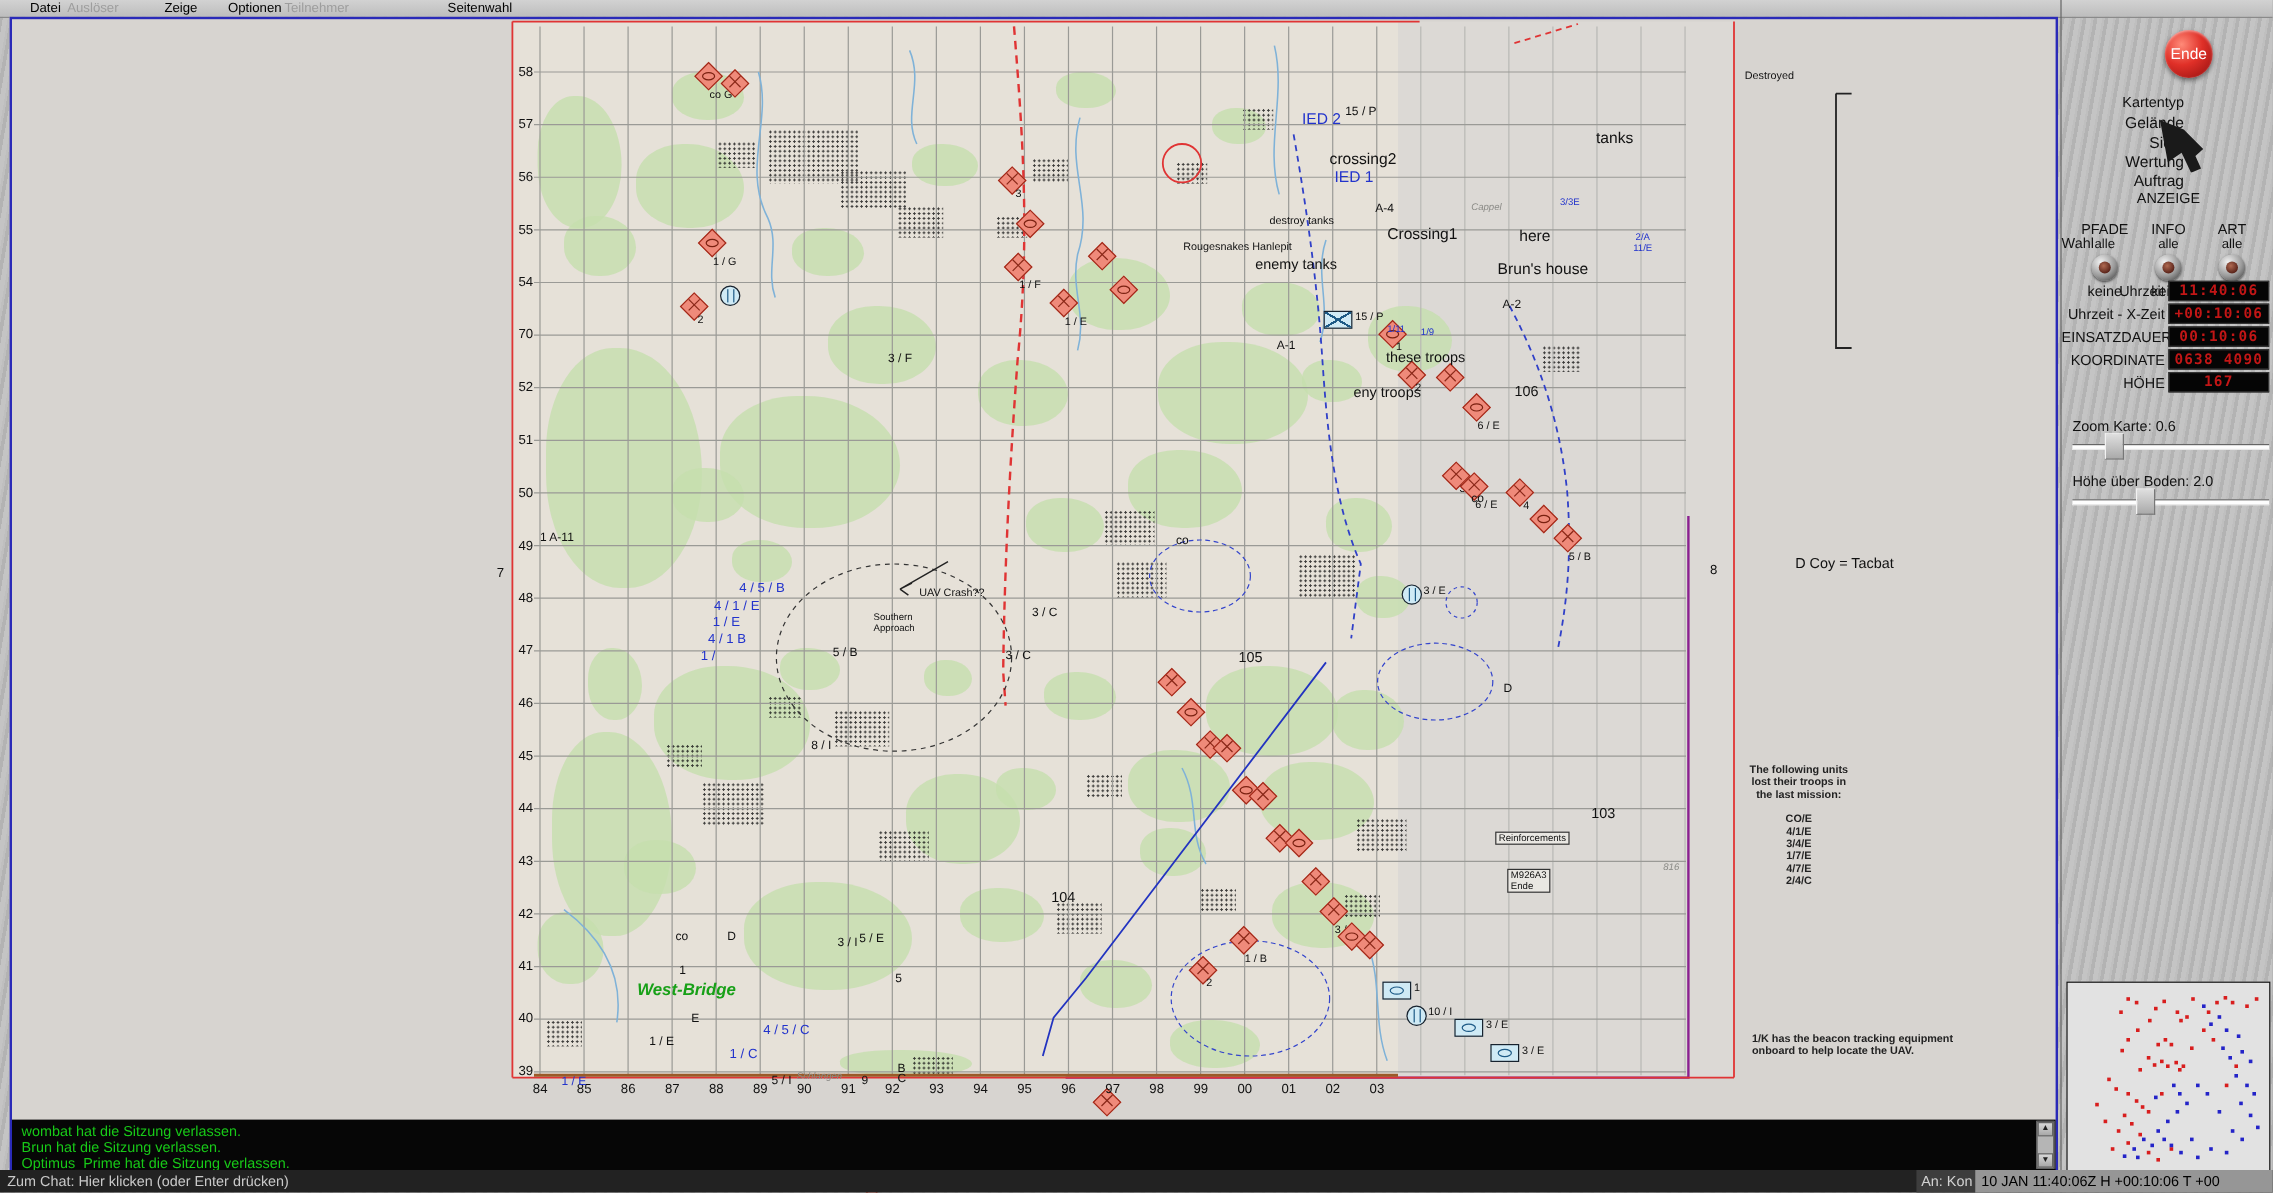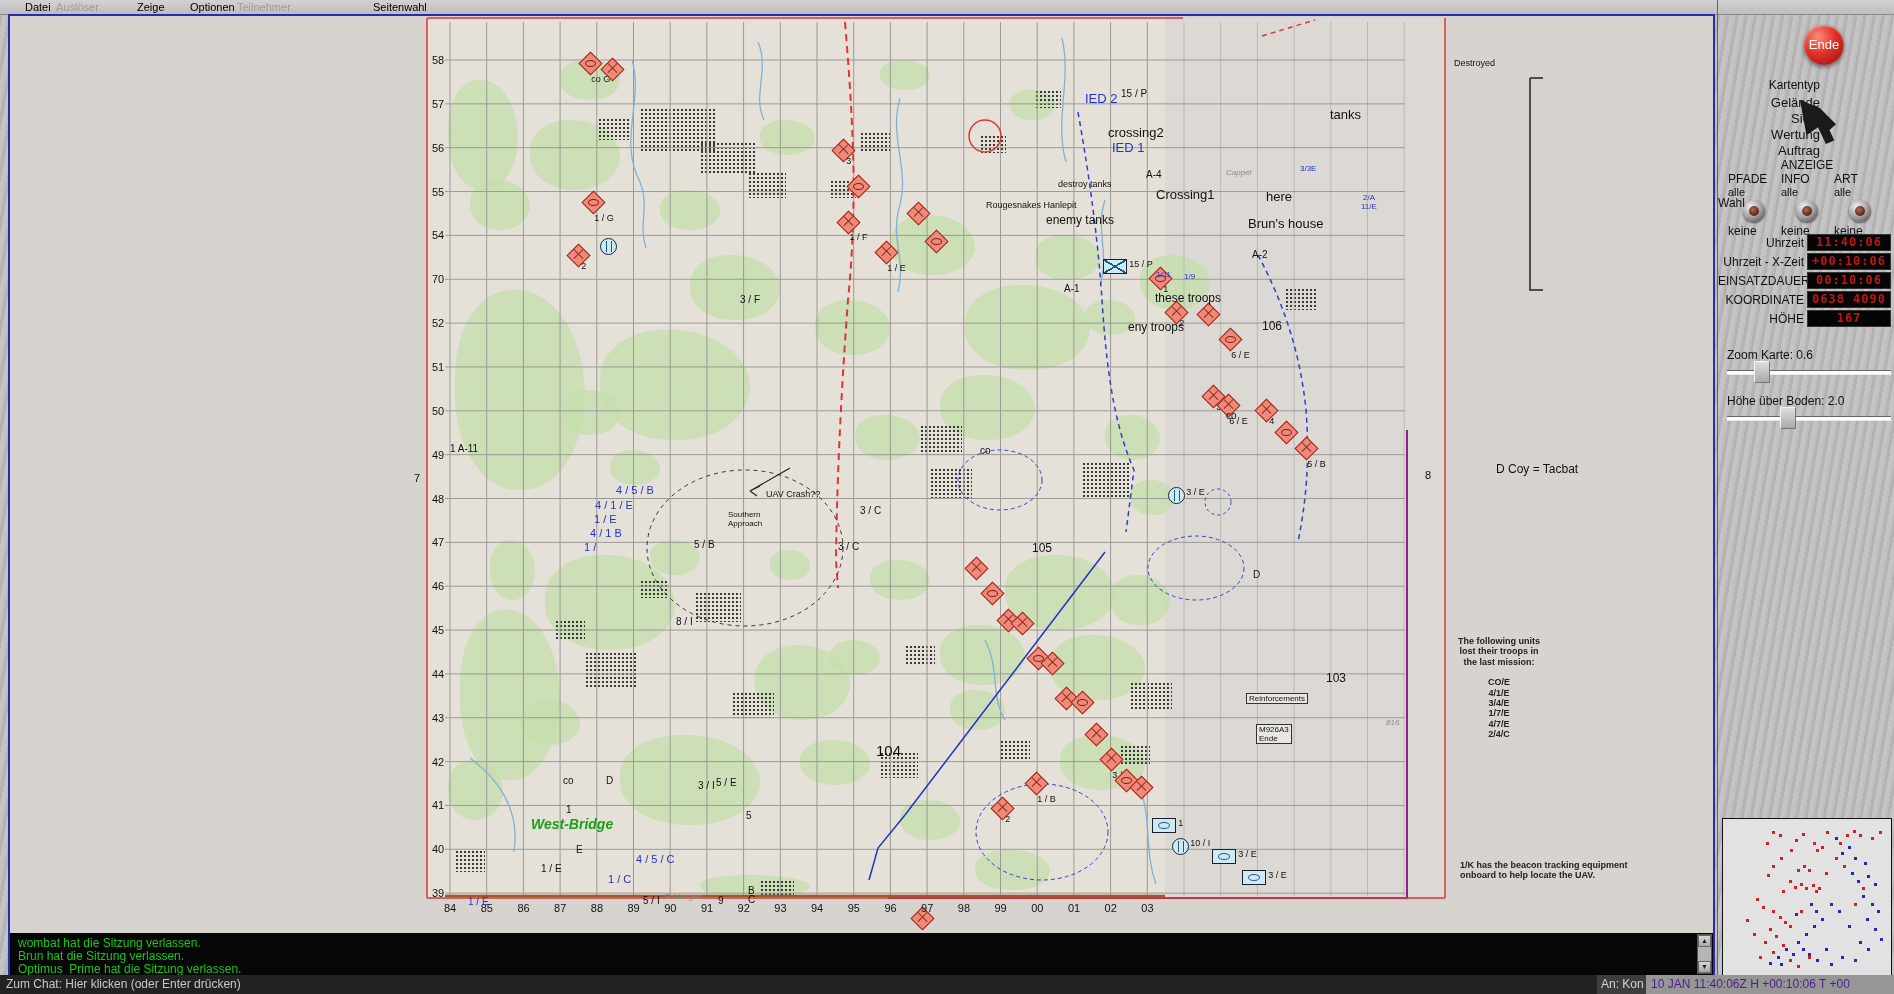--- a/index.html
+++ b/index.html
@@ -48,21 +48,21 @@
     background:radial-gradient(circle at 35% 30%,#ff8a78,#e03028 45%,#941010 95%);
     color:#fff;font-size:13px;line-height:40px;text-align:center;box-shadow:0 2px 4px rgba(0,0,0,.5),inset 0 1px 2px rgba(255,255,255,.5);}
   #kartentyp{position:absolute;left:1720px;top:78px;width:100px;text-align:right;}
   #kartentyp .kt-title{font-size:12px;color:#111;margin-bottom:3px;}
   #kartentyp .kt-item{font-size:13px;color:#111;line-height:16px;}
   #cursor{position:absolute;left:1800px;top:100px;width:36px;height:44px;background:#1a1a1a;
     clip-path:polygon(0 0,55% 18%,100% 55%,82% 68%,95% 92%,72% 100%,50% 62%,18% 80%);}
   #anzeige{position:absolute;left:1722px;top:158px;width:170px;}
   #anzeige .az-title{text-align:center;font-size:12px;color:#111;}
   .azcols{display:flex;justify-content:space-between;padding:0 6px;}
-  .azcol{width:52px;}
+  .azcol{text-align:center;width:52px;margin-top:12px;}
   .azcol .azlab{font-size:12px;color:#111;}
   .azcol .aztop{font-size:11px;color:#111;}
   .azcol .azbot{font-size:12px;color:#111;margin-top:2px;}
   .knob{width:22px;height:22px;margin:2px auto;border-radius:50%;position:relative;
     background:radial-gradient(circle at 35% 30%,#f2f2f2,#9a9a9a 55%,#4a4a4a 90%);box-shadow:0 1px 2px rgba(0,0,0,.6);}
   .knob::after{content:"";position:absolute;left:6px;top:6px;width:10px;height:10px;border-radius:50%;
     background:radial-gradient(circle at 40% 35%,#b06a52,#5a241a 70%);}
   #wahl{position:absolute;left:1718px;top:196px;font-size:12px;color:#111;}
   #displays{position:absolute;left:1718px;top:233px;width:176px;}
   .drow{display:flex;align-items:center;height:19px;}
@@ -77,21 +77,21 @@
   #minimap{position:absolute;left:1722px;top:818px;width:168px;height:157px;background:#e2e2e2;border:1px solid #111;}
   .mdot{position:absolute;width:3px;height:3px;}
   
   #chat{position:absolute;left:10px;top:933px;width:1703px;height:54px;background:#060606;}
   .chatline{position:absolute;left:8px;font-size:12px;color:#18c918;}
   #chatscroll{position:absolute;left:1697px;top:934px;width:15px;height:40px;background:#b5b5b5;border:1px solid #555;box-sizing:border-box;}
   .sarr{width:13px;height:12px;background:linear-gradient(#d8d8d8,#a8a8a8);border:1px solid #666;box-sizing:border-box;font-size:7px;line-height:10px;text-align:center;color:#222;}
   #statusbar{position:absolute;left:0;top:975px;width:1894px;height:19px;background:#222;}
   #st-left{position:absolute;left:6px;top:2px;font-size:12px;color:#c9c9c9;}
   #st-to{position:absolute;left:1597px;top:0;width:49px;height:19px;background:#3d3d3d;color:#d2d2d2;font-size:12px;line-height:19px;padding-left:4px;box-sizing:border-box;}
-  #st-right{position:absolute;left:1646px;top:0;width:248px;height:19px;background:#969696;color:#4c1d95;font-size:12px;line-height:19px;padding-left:5px;box-sizing:border-box;white-space:nowrap;overflow:hidden;}
+  #st-right{position:absolute;left:1646px;top:0;width:248px;height:19px;background:#969696;color:#000000;font-size:12px;line-height:19px;padding-left:5px;box-sizing:border-box;white-space:nowrap;overflow:hidden;}
 </style>
 </head>
 <body>
 
 <div id="stage">
   <div id="menubar">
       <span class="mitem" style="left: 25px; top: 1px;">Datei</span>
       <span class="mitem dis" style="left: 56px; top: 1px;">Auslöser</span>
       <span class="mitem" style="left: 137px; top: 1px;">Zeige</span>
       <span class="mitem" style="left: 190px; top: 1px;">Optionen</span>
@@ -393,21 +393,21 @@
       <div class="mlabel k" style="left: 1156px; top: 188px; font-size: 13px;">Crossing1</div>
       <div class="mlabel k" style="left: 1266px; top: 190px; font-size: 13px;">here</div>
       <div class="mlabel k" style="left: 1248px; top: 217px; font-size: 13px;">Brun's house</div>
       <div class="mlabel k" style="left: 1046px; top: 214px; font-size: 12px;">enemy tanks</div>
       <div class="mlabel k" style="left: 1058px; top: 179px; font-size: 9px;">destroy tanks</div>
       <div class="mlabel k" style="left: 986px; top: 200px; font-size: 9px;">Rougesnakes Hanlepit</div>
       <div class="mlabel k" style="left: 1155px; top: 292px; font-size: 12px;">these troops</div>
       <div class="mlabel k" style="left: 1128px; top: 321px; font-size: 12px;">eny troops</div>
       <div class="mlabel k" style="left: 1262px; top: 320px; font-size: 12px;">106</div>
       <div class="mlabel k" style="left: 1032px; top: 542px; font-size: 12px;">105</div>
-      <div class="mlabel k" style="left: 876px; top: 742px; font-size: 15px;">104</div>
+      <div class="mlabel k" style="left: 876px; top: 742px; font-size: 12px;">104</div>
       <div class="mlabel k" style="left: 1326px; top: 672px; font-size: 12px;">103</div>
       <div class="mlabel k" style="left: 1064px; top: 283px; font-size: 10px;">A-1</div>
       <div class="mlabel k" style="left: 1252px; top: 249px; font-size: 10px;">A-2</div>
       <div class="mlabel k" style="left: 766px; top: 489px; font-size: 9px;">UAV Crash??</div>
       <div class="mlabel k" style="left: 728px; top: 510px; font-size: 8px;">Southern
 Approach</div>
       <div class="mlabel g" style="left: 531px; top: 816px; font-size: 14px;">West-Bridge</div>
       <div class="mlabel k" style="left: 1496px; top: 463px; font-size: 12px;">D Coy = Tacbat</div>
       <div class="mlabel k" style="left: 1454px; top: 58px; font-size: 9px;">Destroyed</div>
       <div class="mlabel k box" style="left: 1246px; top: 693px; font-size: 8px;">Reinforcements</div>

